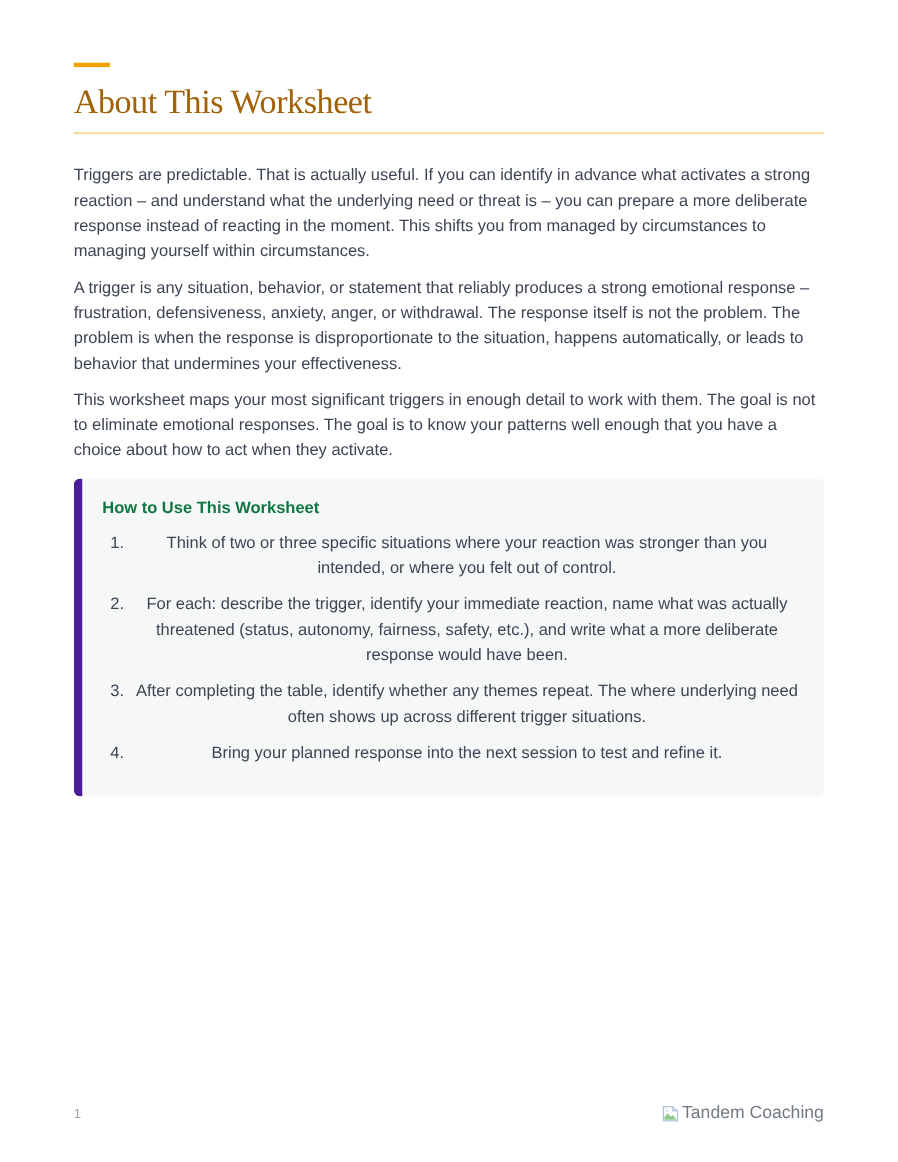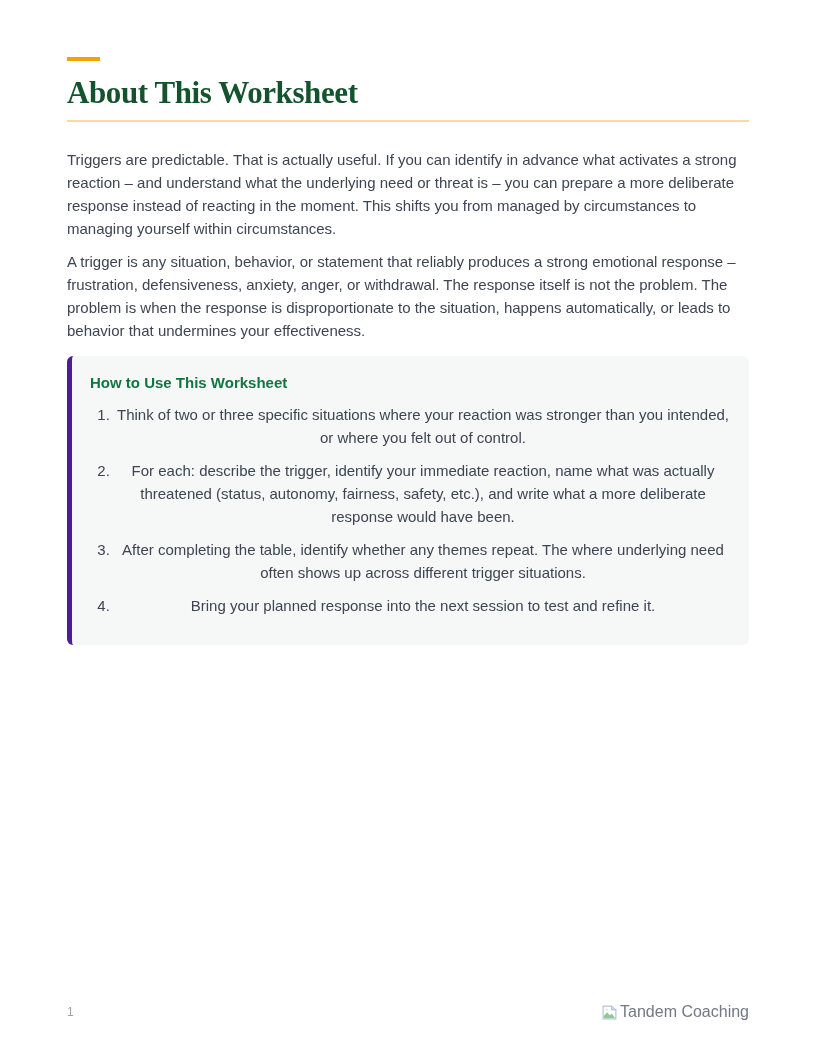--- a/index.html
+++ b/index.html
@@ -20,42 +20,42 @@
     left: 67px; right: 67px; top: 0;
   }
   .kicker-bar {
     margin-top: 57px;
     width: 33px; height: 4px;
     background: #F4A306;
   }
   h1.page-title {
     margin-top: 15px;
     font-family: "Liberation Serif", serif;
-    font-weight: bold;
+    font-weight: normal;
     font-size: 31px;
     line-height: 1.12;
     letter-spacing: -0.4px;
-    color: #14532d;
+    color: #a16207;
   }
   .title-rule {
     margin-top: 9px;
     height: 2px;
     background: #F5DCA0;
   }
   .intro { margin-top: 26px; }
   .intro p {
     font-size: 15px;
     line-height: 23px;
     color: #3D4553;
     margin-bottom: 10px;
   }
   .callout {
     margin-top: 14px;
     background: #F6F7F7;
-    border-left: 5px solid #4c1d95;
+    border-left: 8px solid #4c1d95;
     border-radius: 6px;
     padding: 17px 20px 24px 18px;
   }
   .callout-heading {
     font-size: 15px;
     font-weight: bold;
     color: #117642;
     line-height: 20px;
   }
   .callout ol {
@@ -102,20 +102,21 @@
 
     <div class="kicker-bar"></div>
 
     <h1 class="page-title">About This Worksheet</h1>
 
     <div class="title-rule"></div>
 
     <div class="intro">
       <p>Triggers are predictable. That is actually useful. If you can identify in advance what activates a strong reaction – and understand what the underlying need or threat is – you can prepare a more deliberate response instead of reacting in the moment. This shifts you from managed by circumstances to managing yourself within circumstances.</p>
       <p>A trigger is any situation, behavior, or statement that reliably produces a strong emotional response – frustration, defensiveness, anxiety, anger, or withdrawal. The response itself is not the problem. The problem is when the response is disproportionate to the situation, happens automatically, or leads to behavior that undermines your effectiveness.</p>
+      <p>This worksheet maps your most significant triggers in enough detail to work with them. The goal is not to eliminate emotional responses. The goal is to know your patterns well enough that you have a choice about how to act when they activate.</p>
     </div>
 
     <div class="callout">
       <div class="callout-heading">How to Use This Worksheet</div>
       <ol>
         <li>Think of two or three specific situations where your reaction was stronger than you intended, or where you felt out of control.</li>
         <li>For each: describe the trigger, identify your immediate reaction, name what was actually threatened (status, autonomy, fairness, safety, etc.), and write what a more deliberate response would have been.</li>
         <li>After completing the table, identify whether any themes repeat. The where underlying need often shows up across different trigger situations.</li>
         <li>Bring your planned response into the next session to test and refine it.</li>
       </ol>

